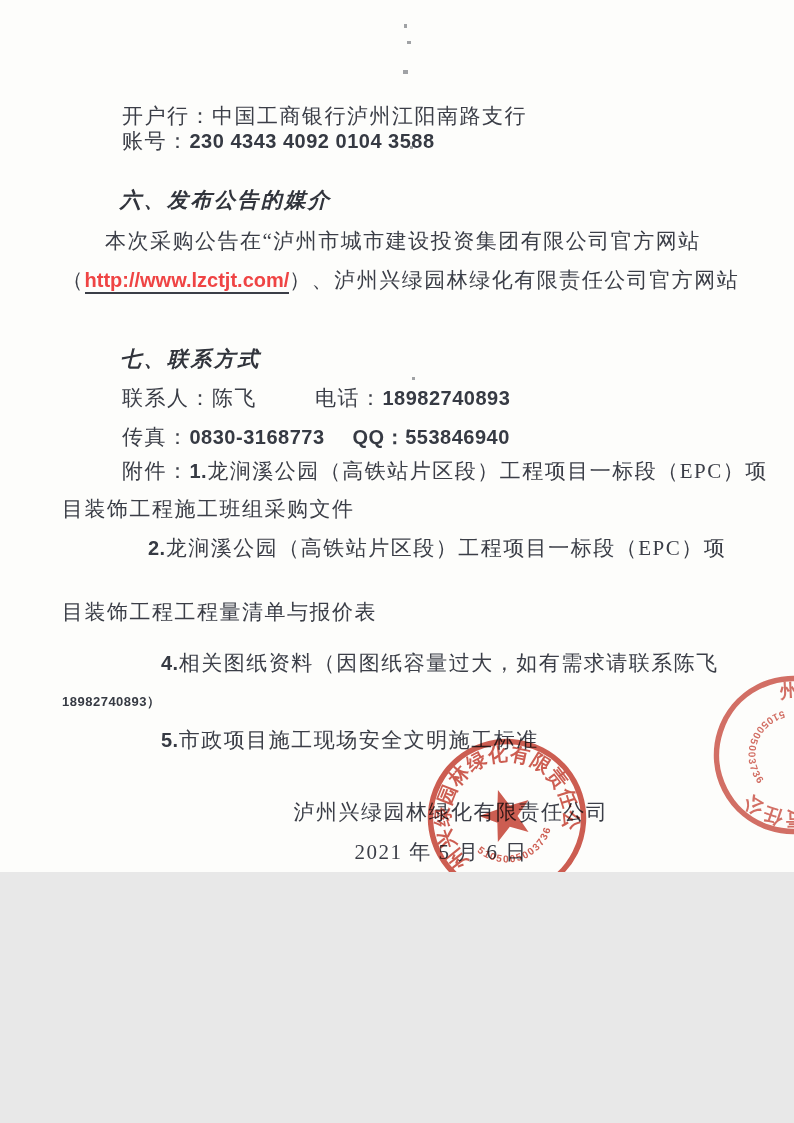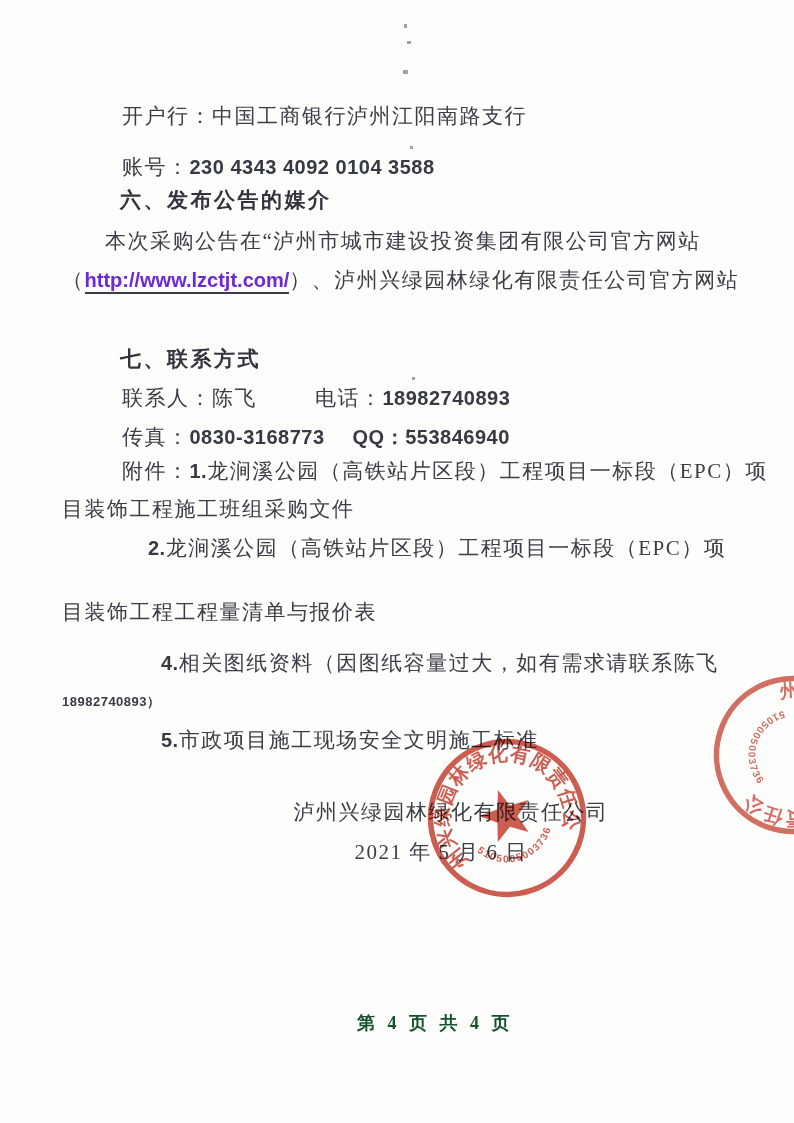--- a/index.html
+++ b/index.html
@@ -1,50 +1,51 @@
 <!DOCTYPE html>
 <html><head>
 <meta charset="utf-8">
 <style>
   * { margin: 0; padding: 0; box-sizing: border-box; }
   html, body { background: #e8e8e8; }
   .page {
     position: relative;
     width: 794px;
-    height: 1123px;
+    height: 872px;
     margin: 0 auto;
     background: #fdfdfb;
     overflow: hidden;
     font-family: "Liberation Serif", serif;
     color: #3b3e47;
   }
   .line {
     position: absolute;
     white-space: nowrap;
     font-size: 21px;
     line-height: 26px;
     letter-spacing: 1.5px;
   }
   .heading {
     font-weight: 700;
     color: #31343c;
     letter-spacing: 2.5px;
+    font-style: italic;
   }
   .num {
     font-family: "Liberation Sans", sans-serif;
     font-weight: 600;
     font-size: 20px;
     color: #363a43;
     letter-spacing: 0.5px;
   }
   .url {
     font-family: "Liberation Sans", sans-serif;
     font-weight: 600;
     font-size: 20px;
-    color: #6d28d9;
+    color: #ef4444;
     letter-spacing: 0px;
   }
   .url.underlined { border-bottom: 2px solid #3b3e47; padding-bottom: 1px; }
   .gap-sm { display: inline-block; width: 28px; }
   .gap-md { display: inline-block; width: 58px; }
   .center-block { text-align: center; }
   .footer-line {
     position: absolute;
     font-size: 18px;
     letter-spacing: 4px;
@@ -79,21 +80,21 @@
   <div class="speck" style="left:404px;top:24px;width:3px;height:4px"></div>
   <div class="speck" style="left:407px;top:41px;width:4px;height:3px"></div>
   <div class="speck" style="left:403px;top:70px;width:5px;height:4px"></div>
   <div class="speck" style="left:410px;top:146px;width:3px;height:3px"></div>
   <div class="speck" style="left:412px;top:377px;width:3px;height:3px"></div>
   <div class="speck" style="left:407px;top:429px;width:3px;height:4px"></div>
 
   <div class="line" style="left:122px;top:103px">
     <span>开户行：</span><span>中国工商银行泸州江阳南路支行</span>
   </div>
-  <div class="line" style="left:122px;top:154px">
+  <div class="line" style="left:122px;top:128px">
     <span>账号：</span><span class="num">230 4343 4092 0104 3588</span>
   </div>
 
   <div class="line heading" style="left:120px;top:187px">六、发布公告的媒介</div>
   <div class="line" style="left:105px;top:228px">本次采购公告在“泸州市城市建设投资集团有限公司官方网站</div>
   <div class="line" style="left:62px;top:267px">
     <span>（</span><span class="url underlined">http://www.lzctjt.com/</span><span>）、泸州兴绿园林绿化有限责任公司官方网站</span>
   </div>
 
   <div class="line heading" style="left:120px;top:346px">七、联系方式</div>

